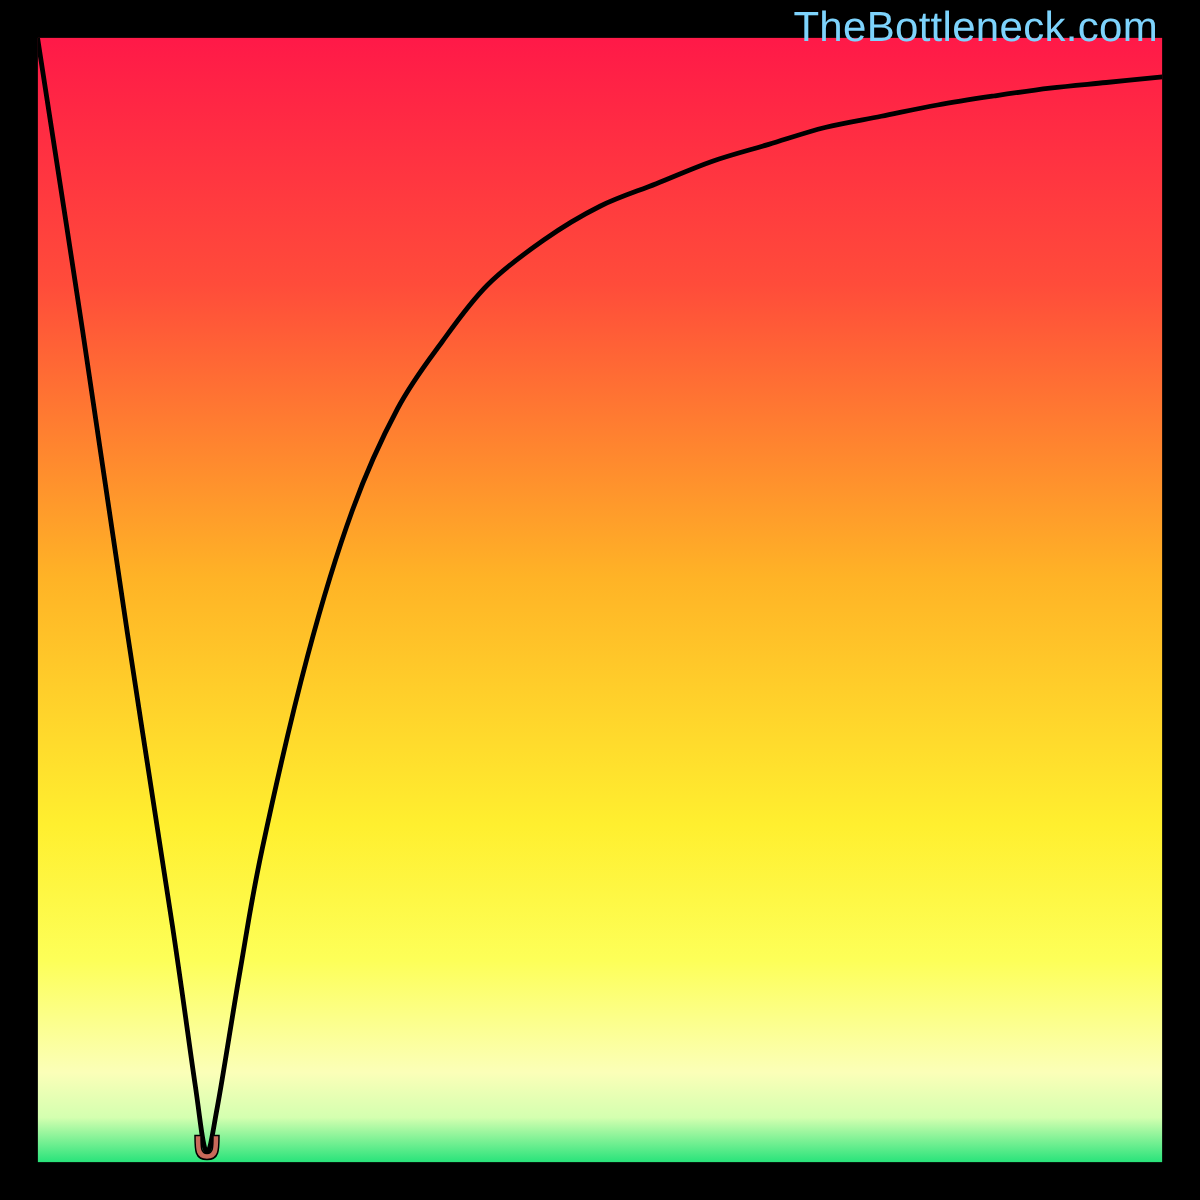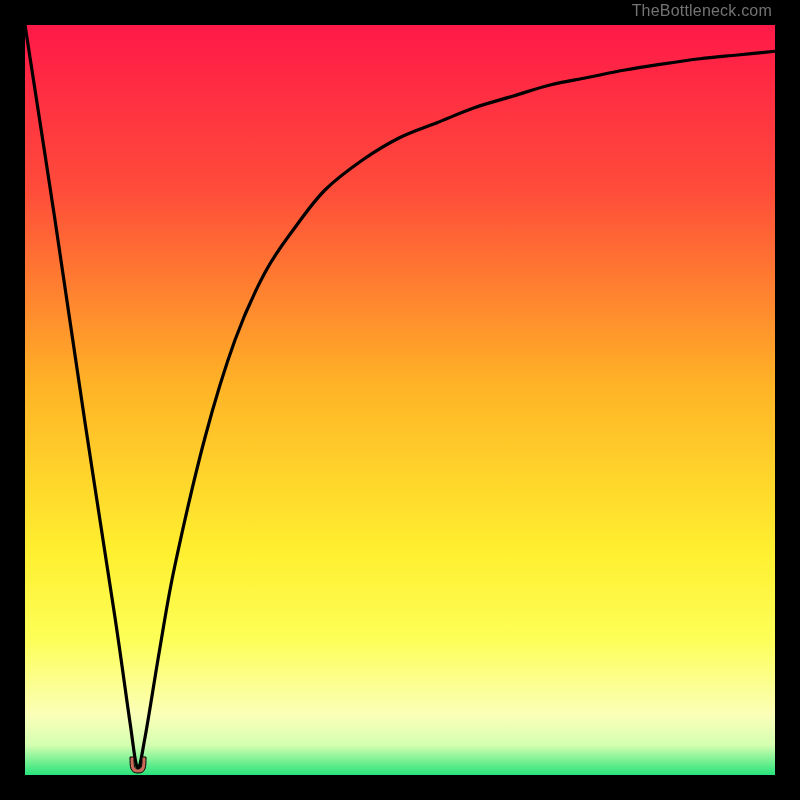--- a/index.html
+++ b/index.html
@@ -30,22 +30,22 @@
     inset: 0;
   }
   .curve-svg {
     position: absolute;
     inset: 0;
   }
   .watermark {
     position: absolute;
     top: 2px;
     right: 28px;
-    font-size: 16px;
-    color: #737373;
+    font-size: 28px;
+    color: #7dd3fc;
     font-weight: 400;
     letter-spacing: 0.2px;
     user-select: none;
   }
   .marker {
     position: absolute;
     width: 24px;
     height: 24px;
     pointer-events: none;
   }

